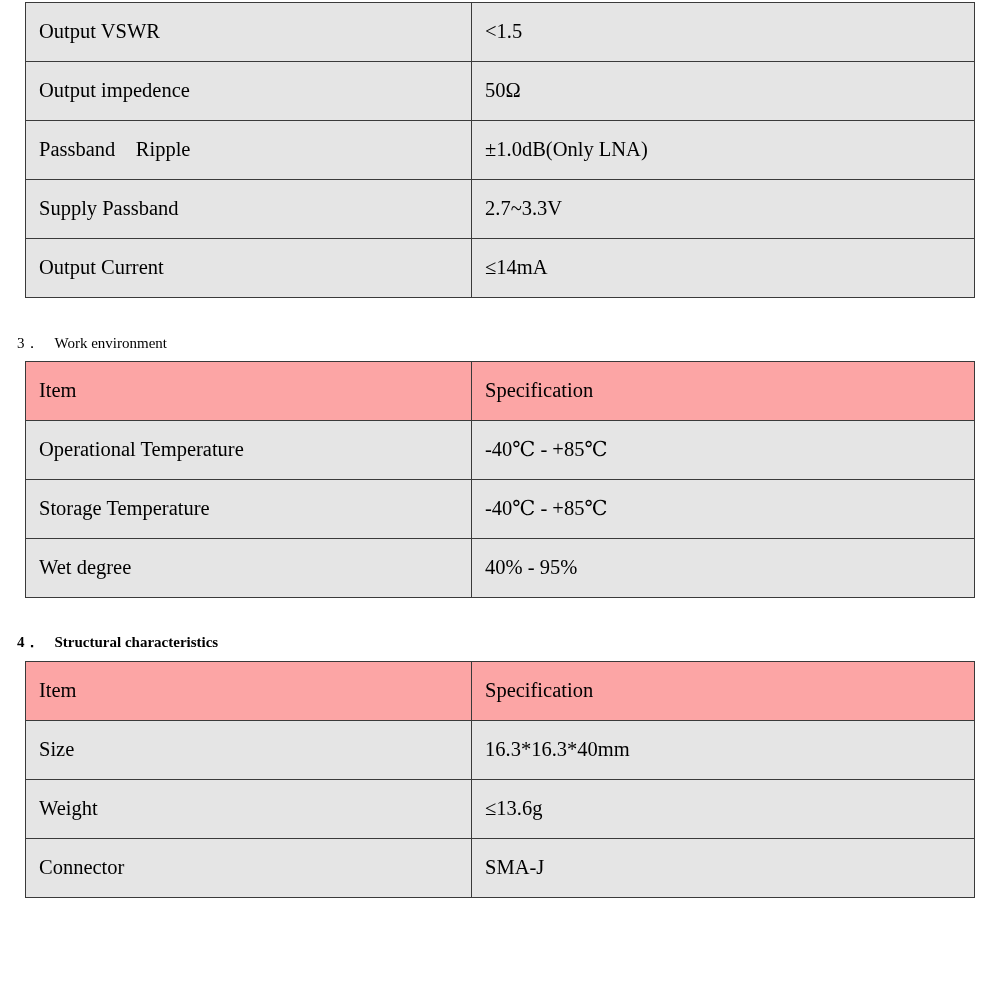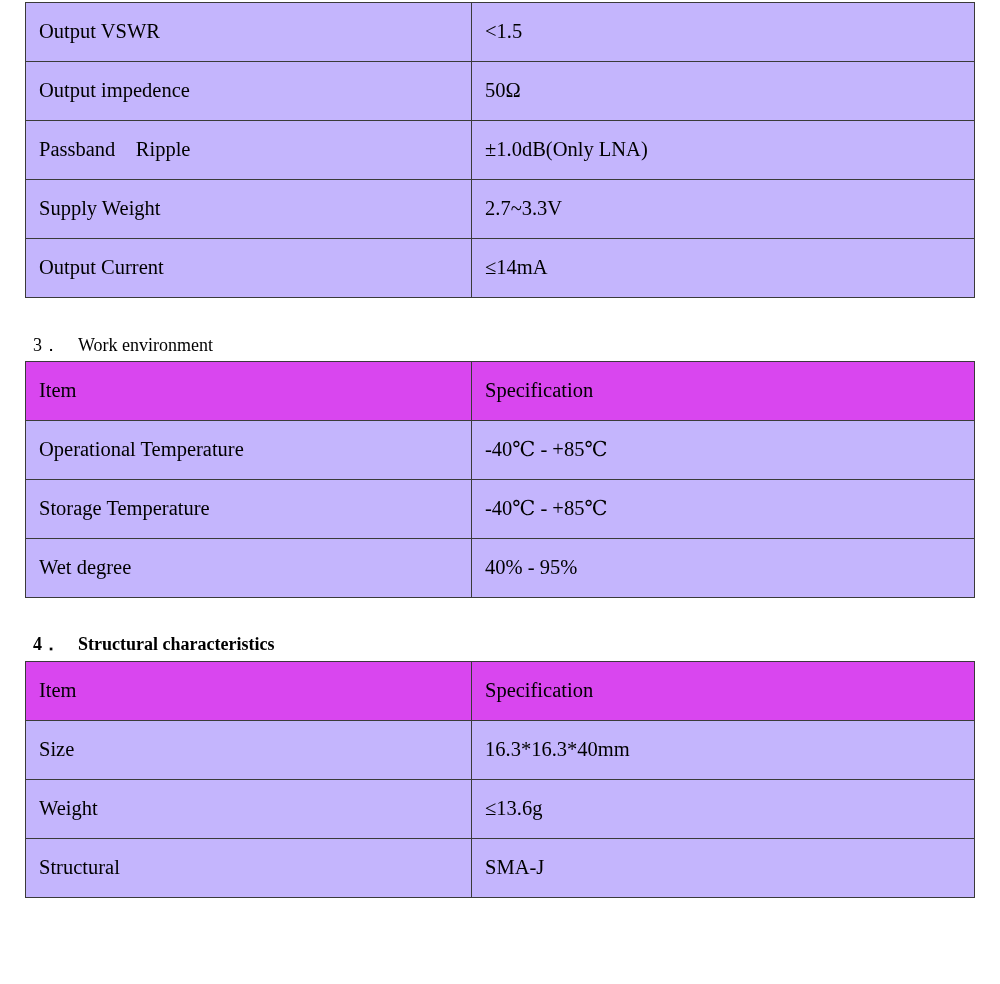--- a/index.html
+++ b/index.html
@@ -29,33 +29,33 @@
   .spec-table {
     position: absolute;
     border-collapse: collapse;
     table-layout: fixed;
     width: 949px;
     left: 25px;
   }
   .spec-table td,
   .spec-table th {
     border: 1px solid #3a3a3a;
-    background: #c4b5fd;
+    background: #e5e5e5;
     font-weight: normal;
     text-align: left;
     vertical-align: middle;
     font-size: 20.5px;
     line-height: 1.15;
     padding: 0 0 0 13px;
     height: 57px;
     box-sizing: border-box;
     color: #000000;
   }
   .spec-table th {
-    background: #d946ef;
+    background: #fca5a5;
   }
   .spec-table col.c-item  { width: 446px; }
   .spec-table col.c-spec  { width: 503px; }
 
   
   #table-electrical {
     top: 2px;
   }
   #table-electrical td {
     height: 59px;
@@ -71,22 +71,22 @@
     top: 661px;
   }
   #table-structural th,
   #table-structural td {
     height: 59px;
   }
 
   
   .section-heading {
     position: absolute;
-    left: 33px;
-    font-size: 18px;
+    left: 17px;
+    font-size: 15px;
     line-height: 1;
     white-space: pre;
     color: #000000;
   }
   #heading-work-environment { top: 336px; }
   #heading-structural       { top: 635px; font-weight: bold; }
 
   
   .footer {
     position: absolute;
@@ -143,21 +143,21 @@
       </tr>
       <tr>
         <td>Output impedence</td>
         <td>50Ω</td>
       </tr>
       <tr>
         <td>Passband　Ripple</td>
         <td>±1.0dB(Only LNA)</td>
       </tr>
       <tr>
-        <td>Supply Weight</td>
+        <td>Supply Passband</td>
         <td>2.7~3.3V</td>
       </tr>
       <tr>
         <td>Output Current</td>
         <td>≤14mA</td>
       </tr>
     </tbody>
   </table>
 
   <div class="section-heading" id="heading-work-environment">3．　Work environment</div>
@@ -205,20 +205,20 @@
     <tbody>
       <tr>
         <td>Size</td>
         <td>16.3*16.3*40mm</td>
       </tr>
       <tr>
         <td>Weight</td>
         <td>≤13.6g</td>
       </tr>
       <tr>
-        <td>Structural</td>
+        <td>Connector</td>
         <td>SMA-J</td>
       </tr>
     </tbody>
   </table>
 
 
 </div>
 
 </body></html>

